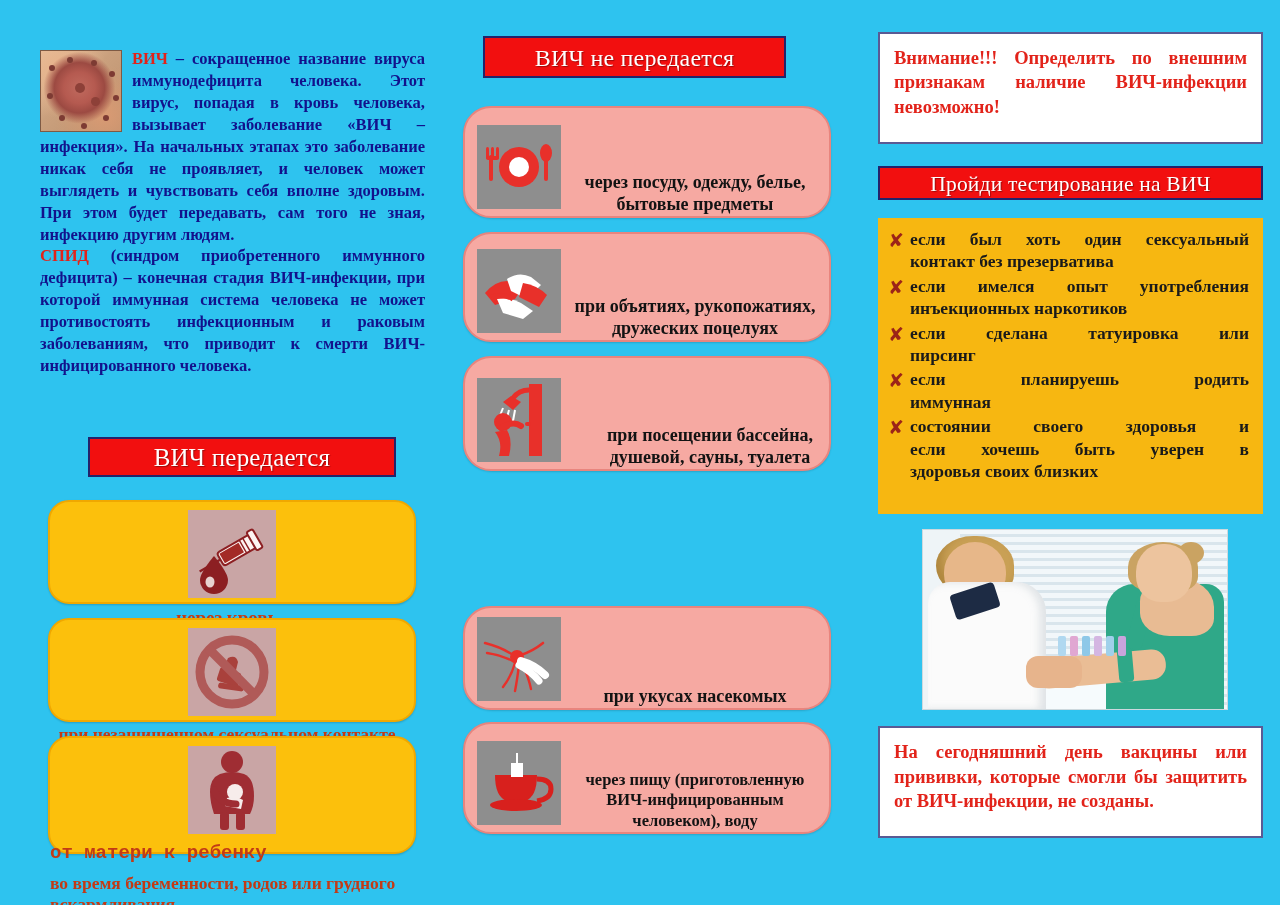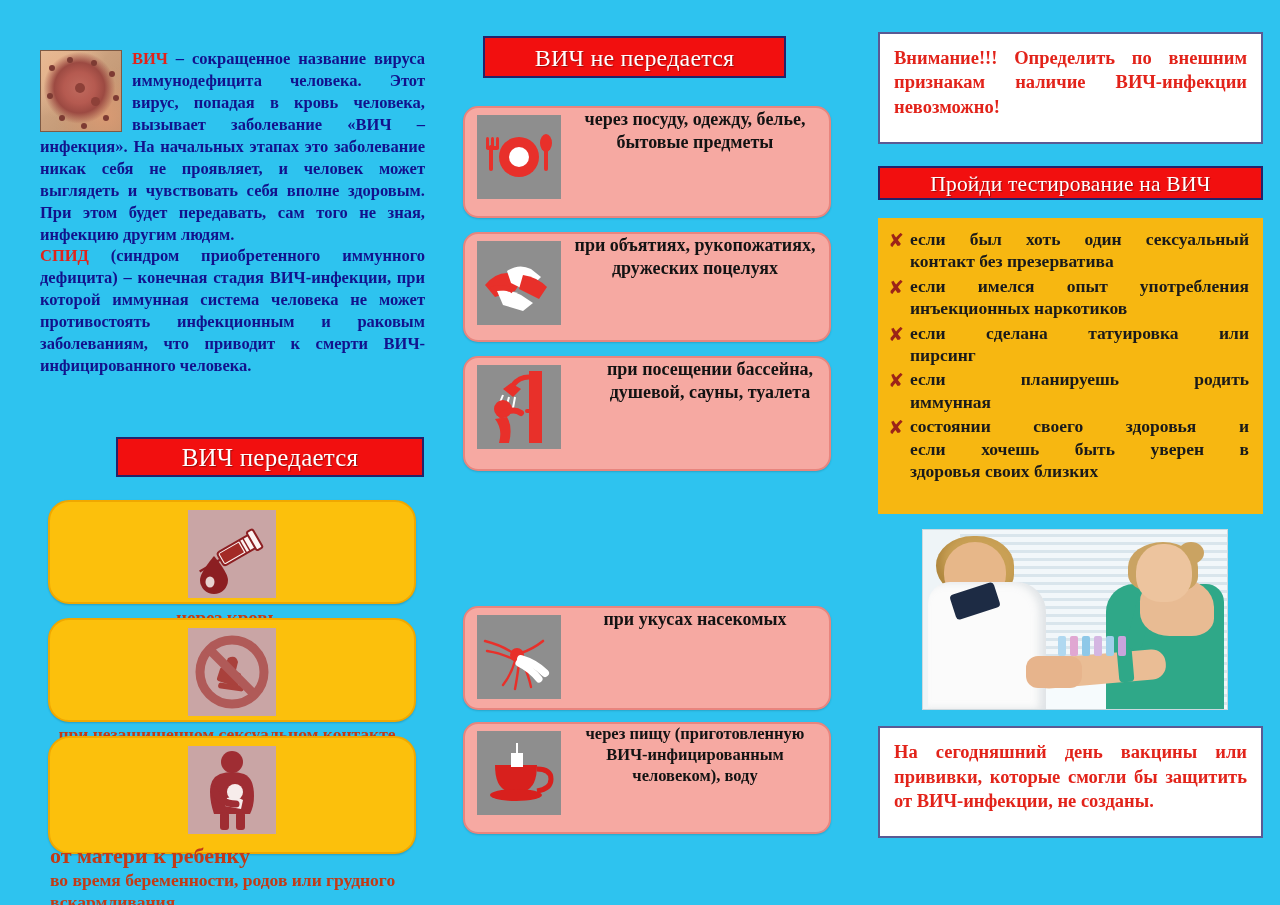--- a/index.html
+++ b/index.html
@@ -57,21 +57,21 @@
     color: #ffffff;
     font-weight: normal;
     text-align: center;
     letter-spacing: 0.2px;
     text-shadow: 1px 1px 1px rgba(0,0,0,0.35);
   }
 
   #banner-transmitted {
     position: absolute; left: 48px; top: 437px;
     width: 308px; height: 40px;
-    font-size: 25px; line-height: 38px; margin-left: 28px;
+    font-size: 25px; line-height: 38px;
   }
   #banner-not-transmitted {
     position: absolute; left: 28px; top: 36px;
     width: 303px; height: 42px;
     font-size: 24px; line-height: 40px;
   }
   #banner-get-tested {
     position: absolute; left: 6px; top: 166px;
     width: 385px; height: 34px;
     font-size: 21.5px; line-height: 32px;
@@ -98,29 +98,29 @@
     color: #c23a16;
     font-weight: bold;
     font-size: 17.5px;
     line-height: 1.24;
     padding-right: 10px;
   }
   #yc1 { top: 500px; height: 104px; }
   #yc2 { top: 618px; height: 104px; }
   #yc3 { top: 736px; height: 118px; }
   #yc1 .txt { font-size: 19px; }
-  #yc3 .t-main { font-size: 22px; display: block; margin-bottom: 1px; }
+  #yc3 .t-main { font-size: 19px; display: block; margin-bottom: 7px; font-family: Liberation Mono, monospace; }
 
   
   .pcard {
     position: absolute; left: 8px; width: 368px;
     background: #f6a9a2;
     border: 2px solid #e8857e;
-    border-radius: 15px;
-    display: flex; align-items: flex-start;
+    border-radius: 28px;
+    display: flex; align-items: flex-end;
     box-shadow: 0 1px 2px rgba(0,0,0,0.15);
   }
   .pcard .pic {
     flex: 0 0 auto;
     width: 84px; height: 84px;
     margin: 7px 6px 7px 12px;
     background: #8e8e8e;
     position: relative; overflow: hidden;
   }
   .pcard .txt {

